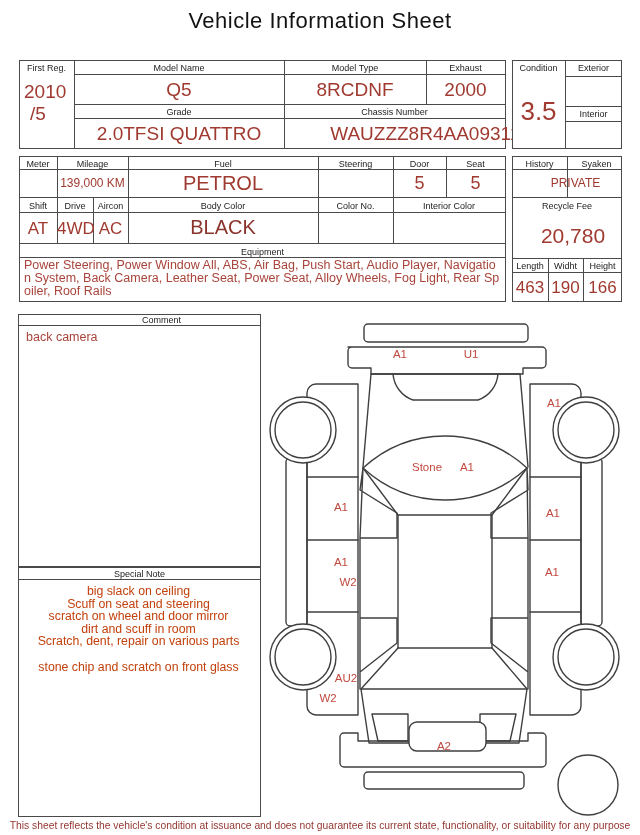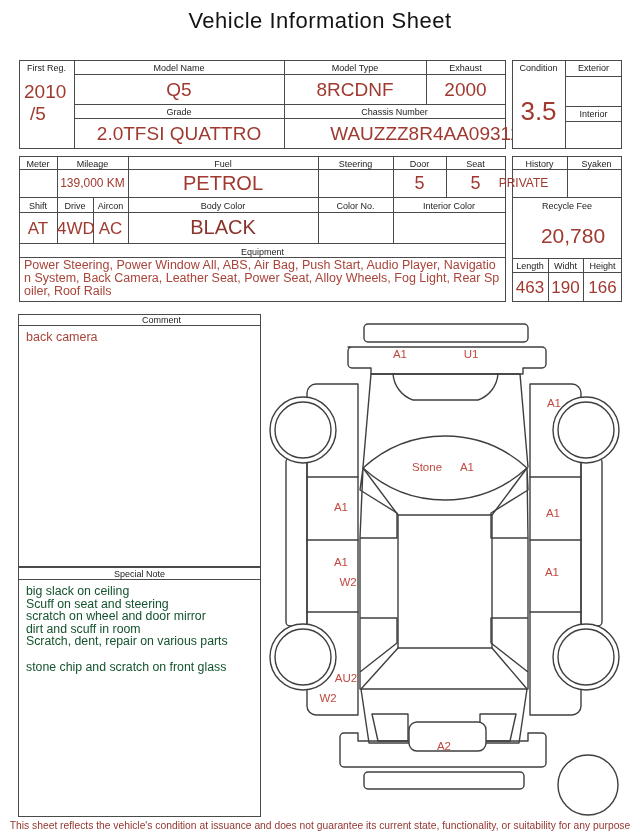--- a/index.html
+++ b/index.html
@@ -17,21 +17,21 @@
   .v17{font-size:17px;line-height:19px;}
   .v18{font-size:18px;line-height:20px;}
   .v11{font-size:12px;line-height:13px;}
   #page-title{position:absolute;left:0;top:8px;width:640px;text-align:center;
               font-size:22px;letter-spacing:.5px;color:#131313;}
   #equipment-text{position:absolute;left:24px;top:259px;width:476px;font-size:12.5px;
                   line-height:13px;color:#a8443a;word-break:break-all;text-align:left;}
   #comment-text{position:absolute;left:26px;top:330px;width:225px;font-size:12.5px;
                 line-height:14px;color:#a8443a;text-align:left;}
   #special-note-lines{position:absolute;left:26px;top:585px;width:225px;font-size:12.3px;
-                      color:#14532d;text-align:left;}
+                      color:#c2410c;text-align:center;}
   .sn-line{height:12.6px;line-height:12.6px;white-space:nowrap;}
   #footer-text{position:absolute;left:0;top:820px;width:640px;text-align:center;
                font-size:10.3px;color:#943731;}
   #diagram{position:absolute;left:0;top:0;width:640px;height:835px;pointer-events:none;}
   #diagram .ln{stroke:#3f3f3f;stroke-width:1.4;fill:none;stroke-linejoin:round;stroke-linecap:round;}
   #diagram .wh{stroke:#3f3f3f;stroke-width:1.4;fill:#ffffff;}
   #diagram text{font:11.5px "Liberation Sans",sans-serif;fill:#c0493f;}
 </style>
 </head>
 <body>
@@ -120,21 +120,21 @@
   <div class="vl" style="left:548px;top:258px;height:44px;"></div>
   <div class="vl" style="left:583px;top:258px;height:44px;"></div>
 
   <div class="lab" style="left:512px;top:158px;width:55px;">History</div>
   <div class="lab" style="left:567px;top:158px;width:59px;">Syaken</div>
   <div class="lab" style="left:512px;top:200px;width:110px;">Recycle Fee</div>
   <div class="lab" style="left:512px;top:260px;width:36px;">Length</div>
   <div class="lab" style="left:548px;top:260px;width:35px;">Widht</div>
   <div class="lab" style="left:583px;top:260px;width:39px;">Height</div>
 
-  <div class="val v11" style="left:496px;top:177px;width:55px;">PRIVATE</div>
+  <div class="val v11" style="left:512px;top:177px;width:55px;padding-left:36px;">PRIVATE</div>
   <div class="val v21" style="left:512px;top:224px;width:122px;">20,780</div>
   <div class="val v17" style="left:512px;top:278px;width:36px;">463</div>
   <div class="val v17" style="left:548px;top:278px;width:35px;">190</div>
   <div class="val v17" style="left:583px;top:278px;width:39px;">166</div>
 
   <div class="box" style="left:18px;top:314px;width:243px;height:253px;"></div>
   <div class="hl" style="left:18px;top:325px;width:243px;"></div>
   <div class="lab" style="left:18px;top:314px;width:287px;">Comment</div>
   <div id="comment-text">back camera</div>
 

